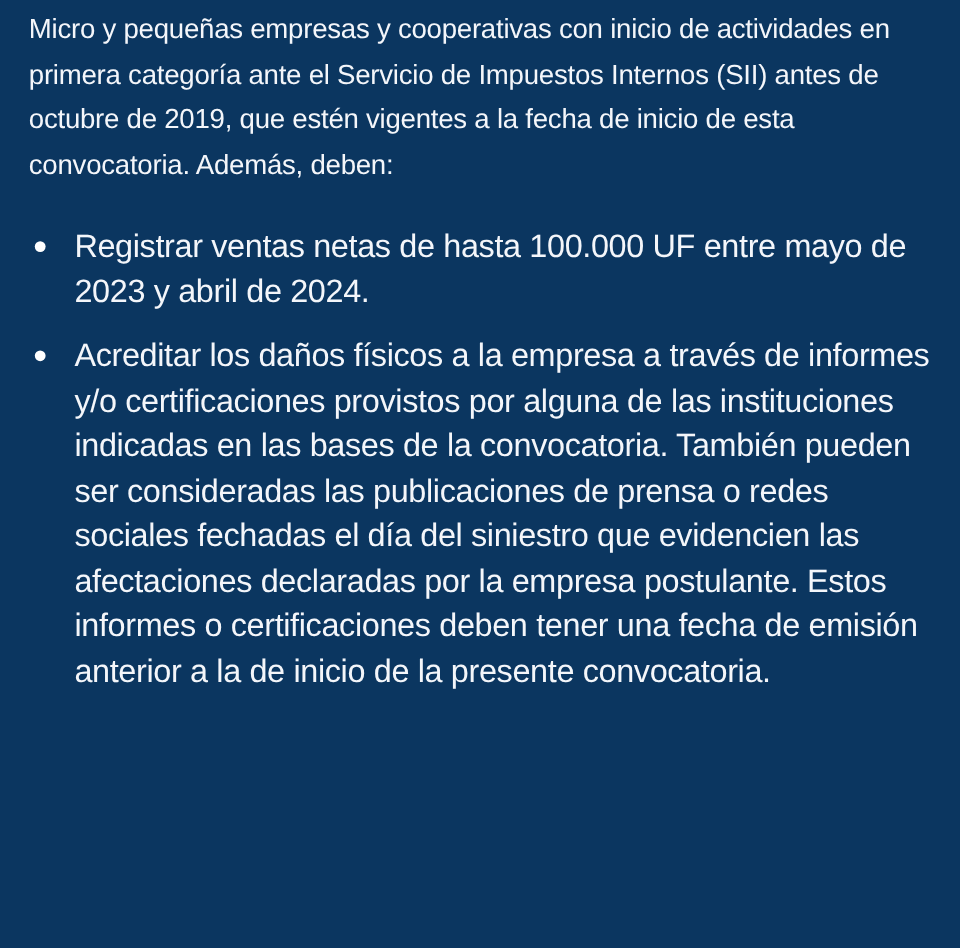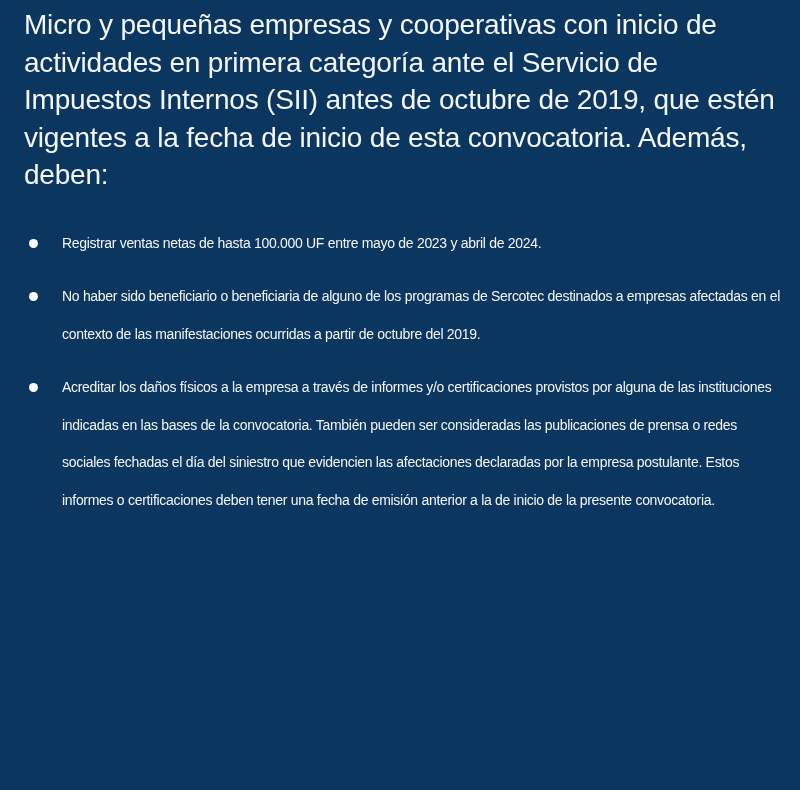--- a/index.html
+++ b/index.html
@@ -5,33 +5,33 @@
     html, body { margin: 0; padding: 0; }
     body {
       width: 800px; height: 790px; overflow: hidden;
       background: #0b3660;
       color: #f4f6fa;
       font-family: "Liberation Sans", sans-serif;
     }
     .content { padding: 6px 12px 0 24px; }
     .intro {
       margin: 0;
-      font-size: 28px;
+      font-size: 23px;
       line-height: 37.5px;
       letter-spacing: -0.2px;
     }
     ul.reqs {
       list-style: none;
       margin: 31px 0 0 0;
       padding: 0;
     }
     ul.reqs li {
       position: relative;
       padding-left: 38px;
-      font-size: 14px;
+      font-size: 27px;
       line-height: 37.5px;
       letter-spacing: -0.3px;
       margin-bottom: 16px;
     }
     .bullet {
       position: absolute;
       left: 5px; top: 14px;
       width: 9px; height: 9px;
       border-radius: 50%;
       background: #ffffff;
@@ -42,20 +42,16 @@
 
 <div class="content">
   <p class="intro">Micro y pequeñas empresas y cooperativas con inicio de actividades en primera categoría ante el Servicio de Impuestos Internos (SII) antes de octubre de 2019, que estén vigentes a la fecha de inicio de esta convocatoria. Además, deben:</p>
   <ul class="reqs">
     <li>
       <span class="bullet"></span>
       <span>Registrar ventas netas de hasta 100.000 UF entre mayo de 2023 y abril de 2024.</span>
     </li>
     <li>
       <span class="bullet"></span>
-      <span>No haber sido beneficiario o beneficiaria de alguno de los programas de Sercotec destinados a empresas afectadas en el contexto de las manifestaciones ocurridas a partir de octubre del 2019.</span>
-    </li>
-    <li>
-      <span class="bullet"></span>
       <span>Acreditar los daños físicos a la empresa a través de informes y/o certificaciones provistos por alguna de las instituciones indicadas en las bases de la convocatoria. También pueden ser consideradas las publicaciones de prensa o redes sociales fechadas el día del siniestro que evidencien las afectaciones declaradas por la empresa postulante. Estos informes o certificaciones deben tener una fecha de emisión anterior a la de inicio de la presente convocatoria.</span>
     </li>
   </ul>
 </div>
 
 </body></html>

